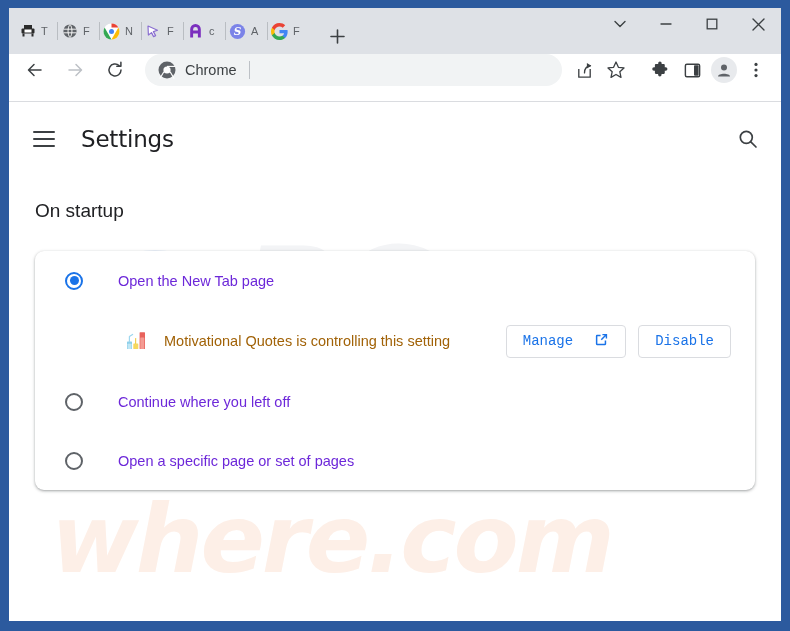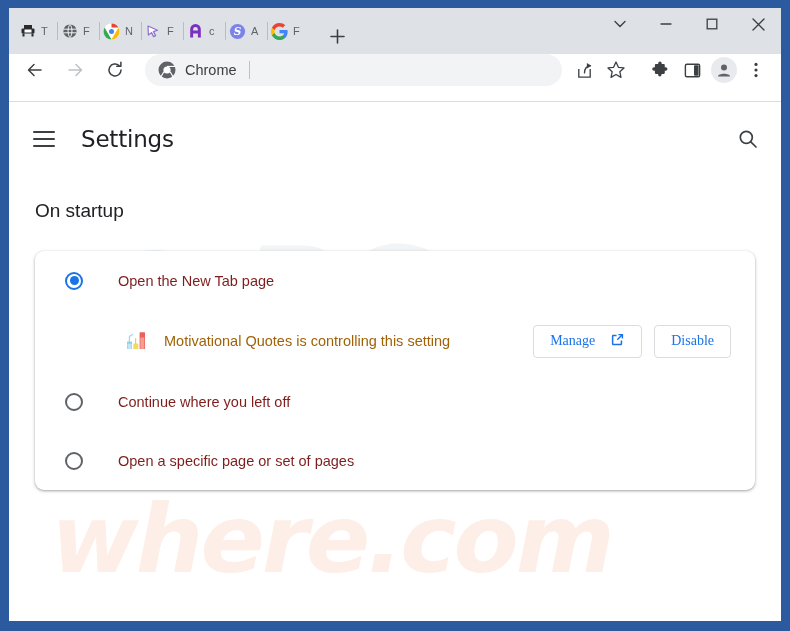--- a/index.html
+++ b/index.html
@@ -316,21 +316,21 @@
     display: flex; align-items: center; justify-content: center;
   }
   .radio.on::after {
     content: "";
     width: 9px; height: 9px;
     border-radius: 50%;
     background: #1a73e8;
   }
   .row-label {
     font-size: 14.5px;
-    color: #7f1d1d;
+    color: #6d28d9;
     margin-left: 35px;
   }
 
   .ext-row {
     display: flex;
     align-items: center;
     padding: 0 24px 0 88px;
     height: 62px;
     box-sizing: border-box;
   }
@@ -350,25 +350,25 @@
     align-items: center;
     gap: 12px;
   }
   .btn-outline {
     height: 33px;
     border: 1px solid #dadce0;
     border-radius: 4px;
     background: #fff;
     color: #1a73e8;
     font-size: 14px;
-    font-family: Liberation Serif, serif;
+    font-family: Liberation Mono, monospace;
     display: flex;
     align-items: center;
     justify-content: center;
-    gap: 15px;
+    gap: 21px;
     padding: 0 16px;
     box-sizing: border-box;
     cursor: pointer;
   }
 </style>
 </head>
 <body>
 
 <div class="window">
   <div class="window-inner">

